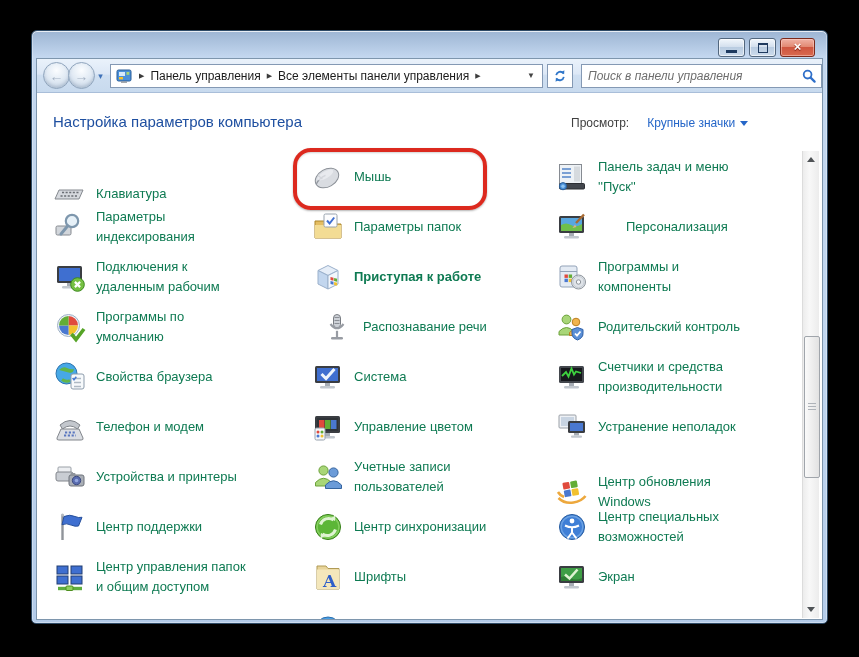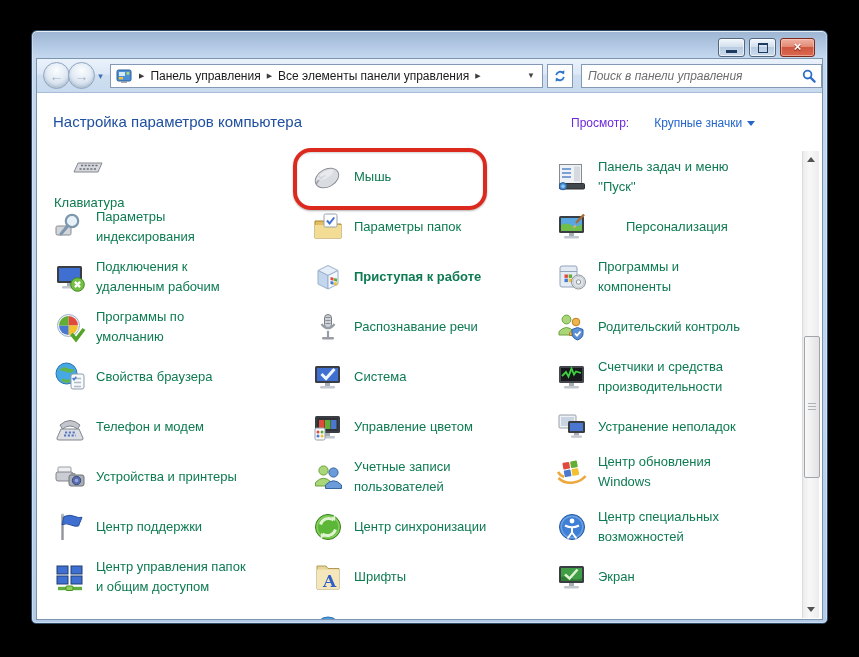--- a/index.html
+++ b/index.html
@@ -48,21 +48,21 @@
   .search{margin-left:8px;width:241px;height:24px;flex:none;background:#fff;
        border:1px solid #8499b4;box-sizing:border-box;display:flex;align-items:center;}
   .search input{border:none;outline:none;flex:1;min-width:0;padding:0 6px;
        font:italic 12px "Liberation Sans",sans-serif;color:#333;background:transparent;}
   .search input::placeholder{color:#6e6e6e;font-style:italic;}
   .search .mag{flex:none;margin-right:5px;display:flex;}
   
   .content{position:absolute;left:0;right:0;top:34px;bottom:0;background:#fff;overflow:hidden;}
   .page-title{position:absolute;left:16px;top:20px;font-size:15px;color:var(--header-text);}
   .view-sel{position:absolute;left:534px;top:23px;font-size:12px;display:flex;align-items:center;}
-  .view-label{color:#6d28d9;margin-right:25px;}
+  .view-label{color:#404040;margin-right:18px;}
   .view-value{color:var(--view-link);cursor:pointer;}
   .view-caret{width:0;height:0;border-left:4px solid transparent;border-right:4px solid transparent;
        border-top:5px solid var(--view-link);margin-left:5px;cursor:pointer;}
   .items-grid{position:absolute;inset:0;}
   .cp-item{position:absolute;height:50px;display:flex;align-items:center;gap:10px;cursor:pointer;}
   .cp-icon{width:32px;height:32px;flex:none;}
   .cp-label{font-size:13px;line-height:20px;color:var(--item-text);white-space:nowrap;}
   
   .highlight{position:absolute;left:256px;top:55px;width:186px;height:54px;
        border:4px solid var(--highlight);border-radius:18px;pointer-events:none;
@@ -154,21 +154,21 @@
 
       <div class="content">
         <div class="page-title">Настройка параметров компьютера</div>
         <div class="view-sel">
           <span class="view-label">Просмотр:</span>
           <span class="view-value">Крупные значки</span>
           <span class="view-caret"></span>
         </div>
 
         <div class="items-grid">
-            <div class="cp-item" style="left: 17px; top: 58px; flex-direction: column;">
+            <div class="cp-item" style="left: 17px; top: 76px;">
               <div class="cp-icon"><svg width="32" height="32" viewBox="0 0 32 32">
                   <polygon points="5,12 29,12 25,21 1,21" fill="#d6d9de" stroke="#85898f"></polygon>
                   <path d="M8 14.5 h18 M6.5 18 h18" stroke="#6a6e74" stroke-width="1.7" stroke-dasharray="2.1 1.5"></path>
                 </svg></div>
               <div class="cp-label">
                 <div>Клавиатура</div>
               </div>
             </div>
             <div class="cp-item" style="left: 17px; top: 109px;">
               <div class="cp-icon"><svg width="32" height="32" viewBox="0 0 32 32">
@@ -309,21 +309,21 @@
                     <rect width="3" height="3" fill="#e04a3d" transform="skewY(14)"></rect>
                     <rect x="3.6" width="3" height="3" fill="#63ad35" transform="skewY(14)"></rect>
                     <rect y="4" width="3" height="3" fill="#4a78d0" transform="skewY(14)"></rect>
                     <rect x="3.6" y="4" width="3" height="3" fill="#f2c12e" transform="skewY(14)"></rect>
                   </g>
                 </svg></div>
               <div class="cp-label">
                 <div>Приступая к работе</div>
               </div>
             </div>
-            <div class="cp-item" style="left: 275px; top: 209px;">
+            <div class="cp-item" style="left: 284px; top: 209px;">
               <div class="cp-icon"><svg width="32" height="32" viewBox="0 0 32 32">
                   <rect x="12.5" y="3.5" width="7" height="13.5" rx="3.5" fill="#cdd1d7" stroke="#797d83"></rect>
                   <path d="M13.5 6.5 h5 M13.5 9.5 h5 M13.5 12.5 h5" stroke="#8b8f96" stroke-width="1"></path>
                   <path d="M9.5 13 q6.5 8.5 13 0" fill="none" stroke="#989ca3" stroke-width="2.2"></path>
                   <line x1="16" y1="19.8" x2="16" y2="26" stroke="#989ca3" stroke-width="2.2"></line>
                   <rect x="10" y="26" width="12" height="2.6" rx="1.3" fill="#989ca3"></rect>
                 </svg></div>
               <div class="cp-label">
                 <div>Распознавание речи</div>
               </div>
@@ -482,21 +482,21 @@
                   <rect x="5" y="6" width="13" height="9" fill="#c8d4e2"></rect>
                   <rect x="12" y="10" width="17" height="12" rx="1.5" fill="#3a3d42"></rect>
                   <rect x="14" y="12" width="13" height="8" fill="#4a78d0"></rect>
                   <rect x="18" y="22" width="5" height="2.5" fill="#a7adb5"></rect>
                   <rect x="15" y="24.5" width="11" height="2.2" rx="1" fill="#c2c8cf"></rect>
                 </svg></div>
               <div class="cp-label">
                 <div>Устранение неполадок</div>
               </div>
             </div>
-            <div class="cp-item" style="left: 519px; top: 354px; justify-content: space-between;">
+            <div class="cp-item" style="left: 519px; top: 374px; justify-content: space-between;">
               <div class="cp-icon"><svg width="32" height="32" viewBox="0 0 32 32">
                   <g transform="rotate(-10 15 13)">
                     <rect x="7.5" y="5.5" width="6.8" height="6.8" rx="1" fill="#e04a3d"></rect>
                     <rect x="15.3" y="5.5" width="6.8" height="6.8" rx="1" fill="#63ad35"></rect>
                     <rect x="7.5" y="13.3" width="6.8" height="6.8" rx="1" fill="#4a78d0"></rect>
                     <rect x="15.3" y="13.3" width="6.8" height="6.8" rx="1" fill="#f2c12e"></rect>
                   </g>
                   <path d="M2.5 22 q6 6 15 4.5 q8-1.3 12-6.5" fill="none" stroke="#eda83d" stroke-width="2.6"></path>
                   <path d="M2 16 q2 3.5 6 5" fill="none" stroke="#eda83d" stroke-width="2.6"></path>
                 </svg></div>

